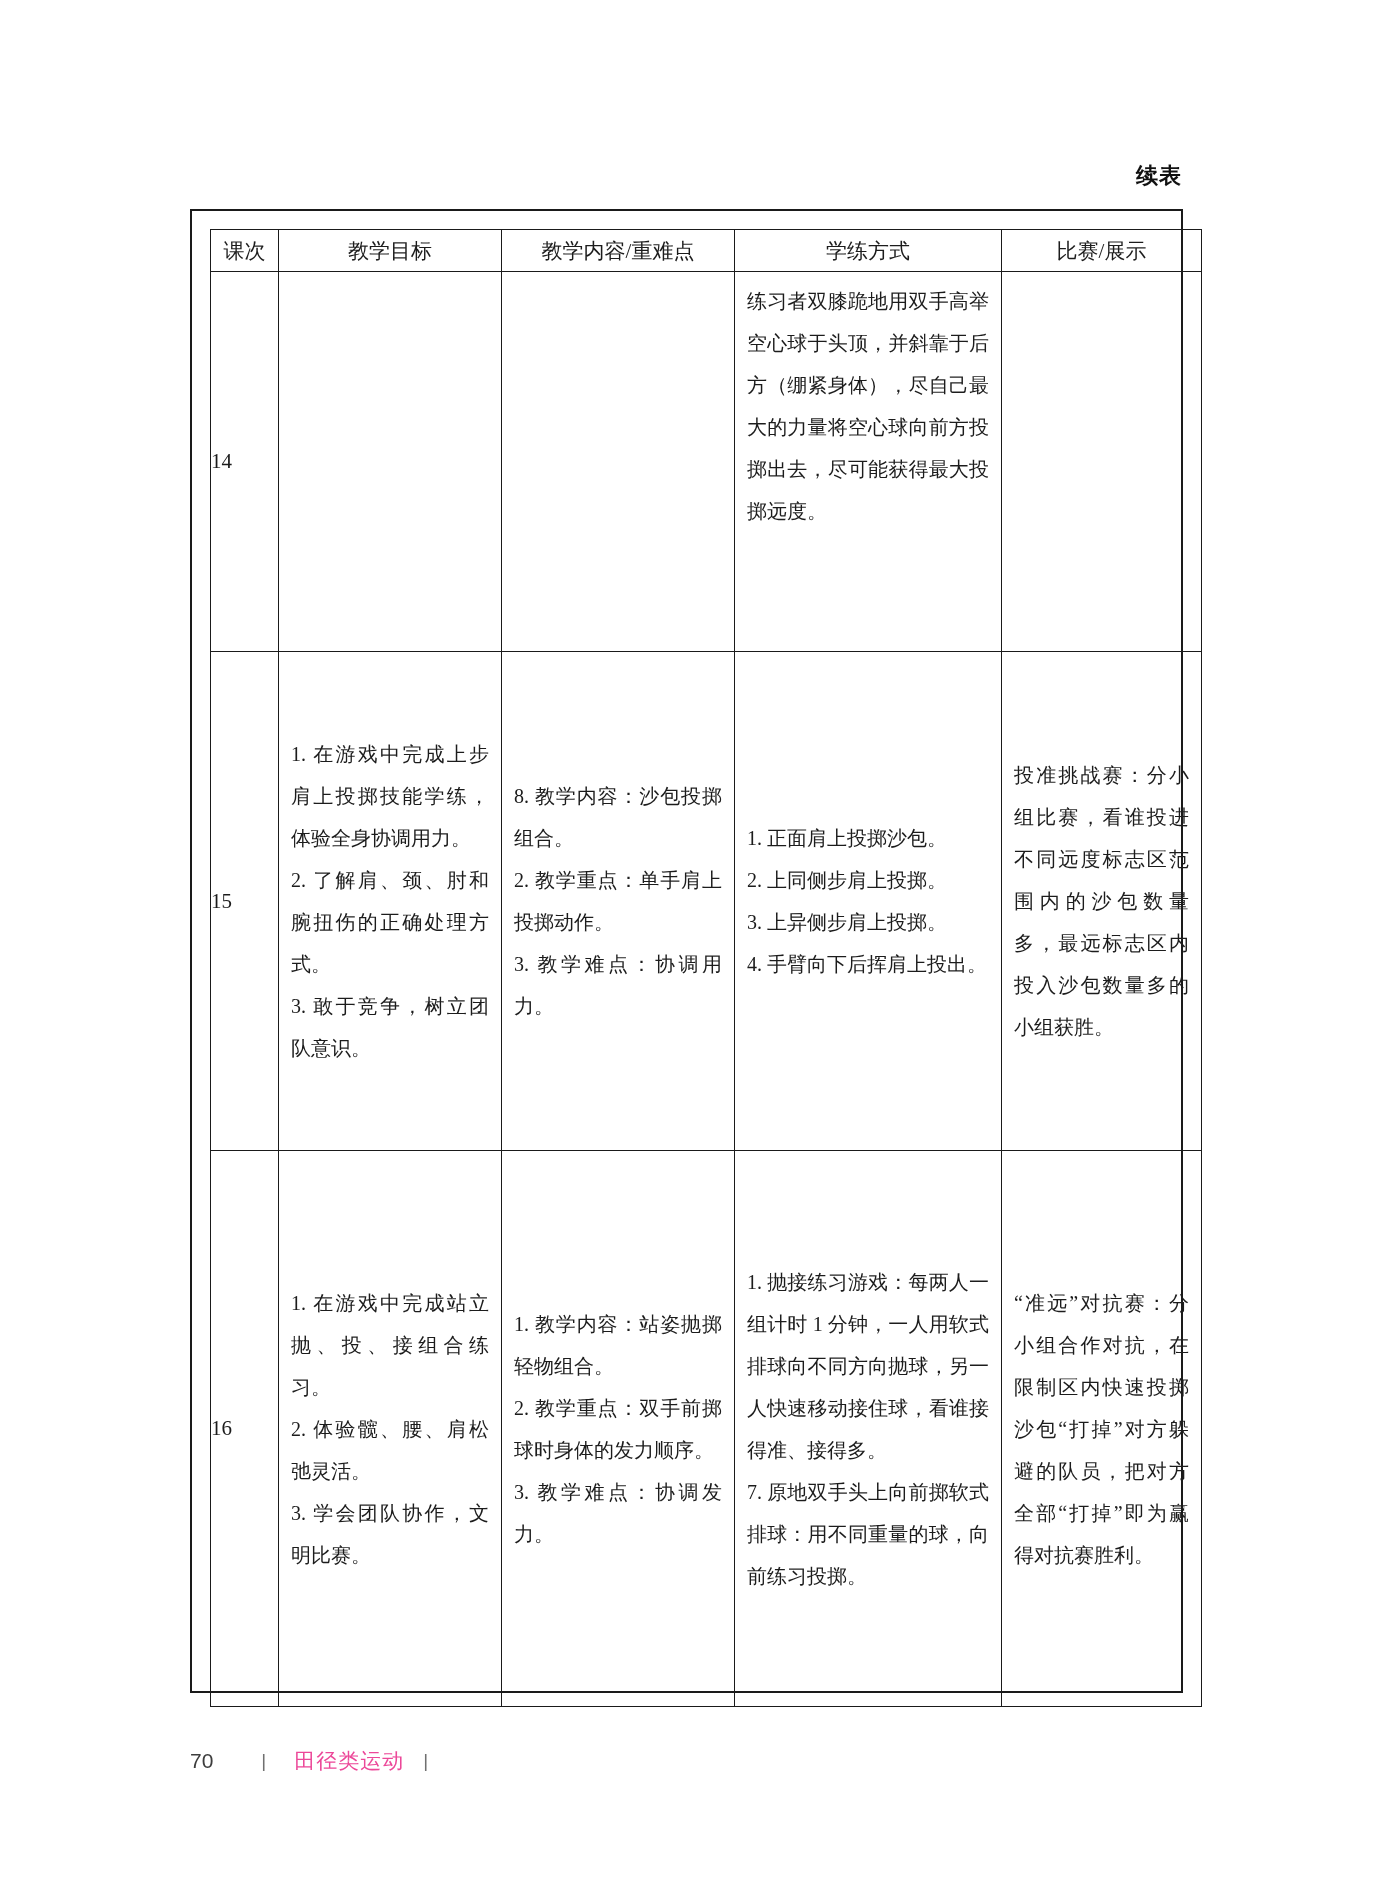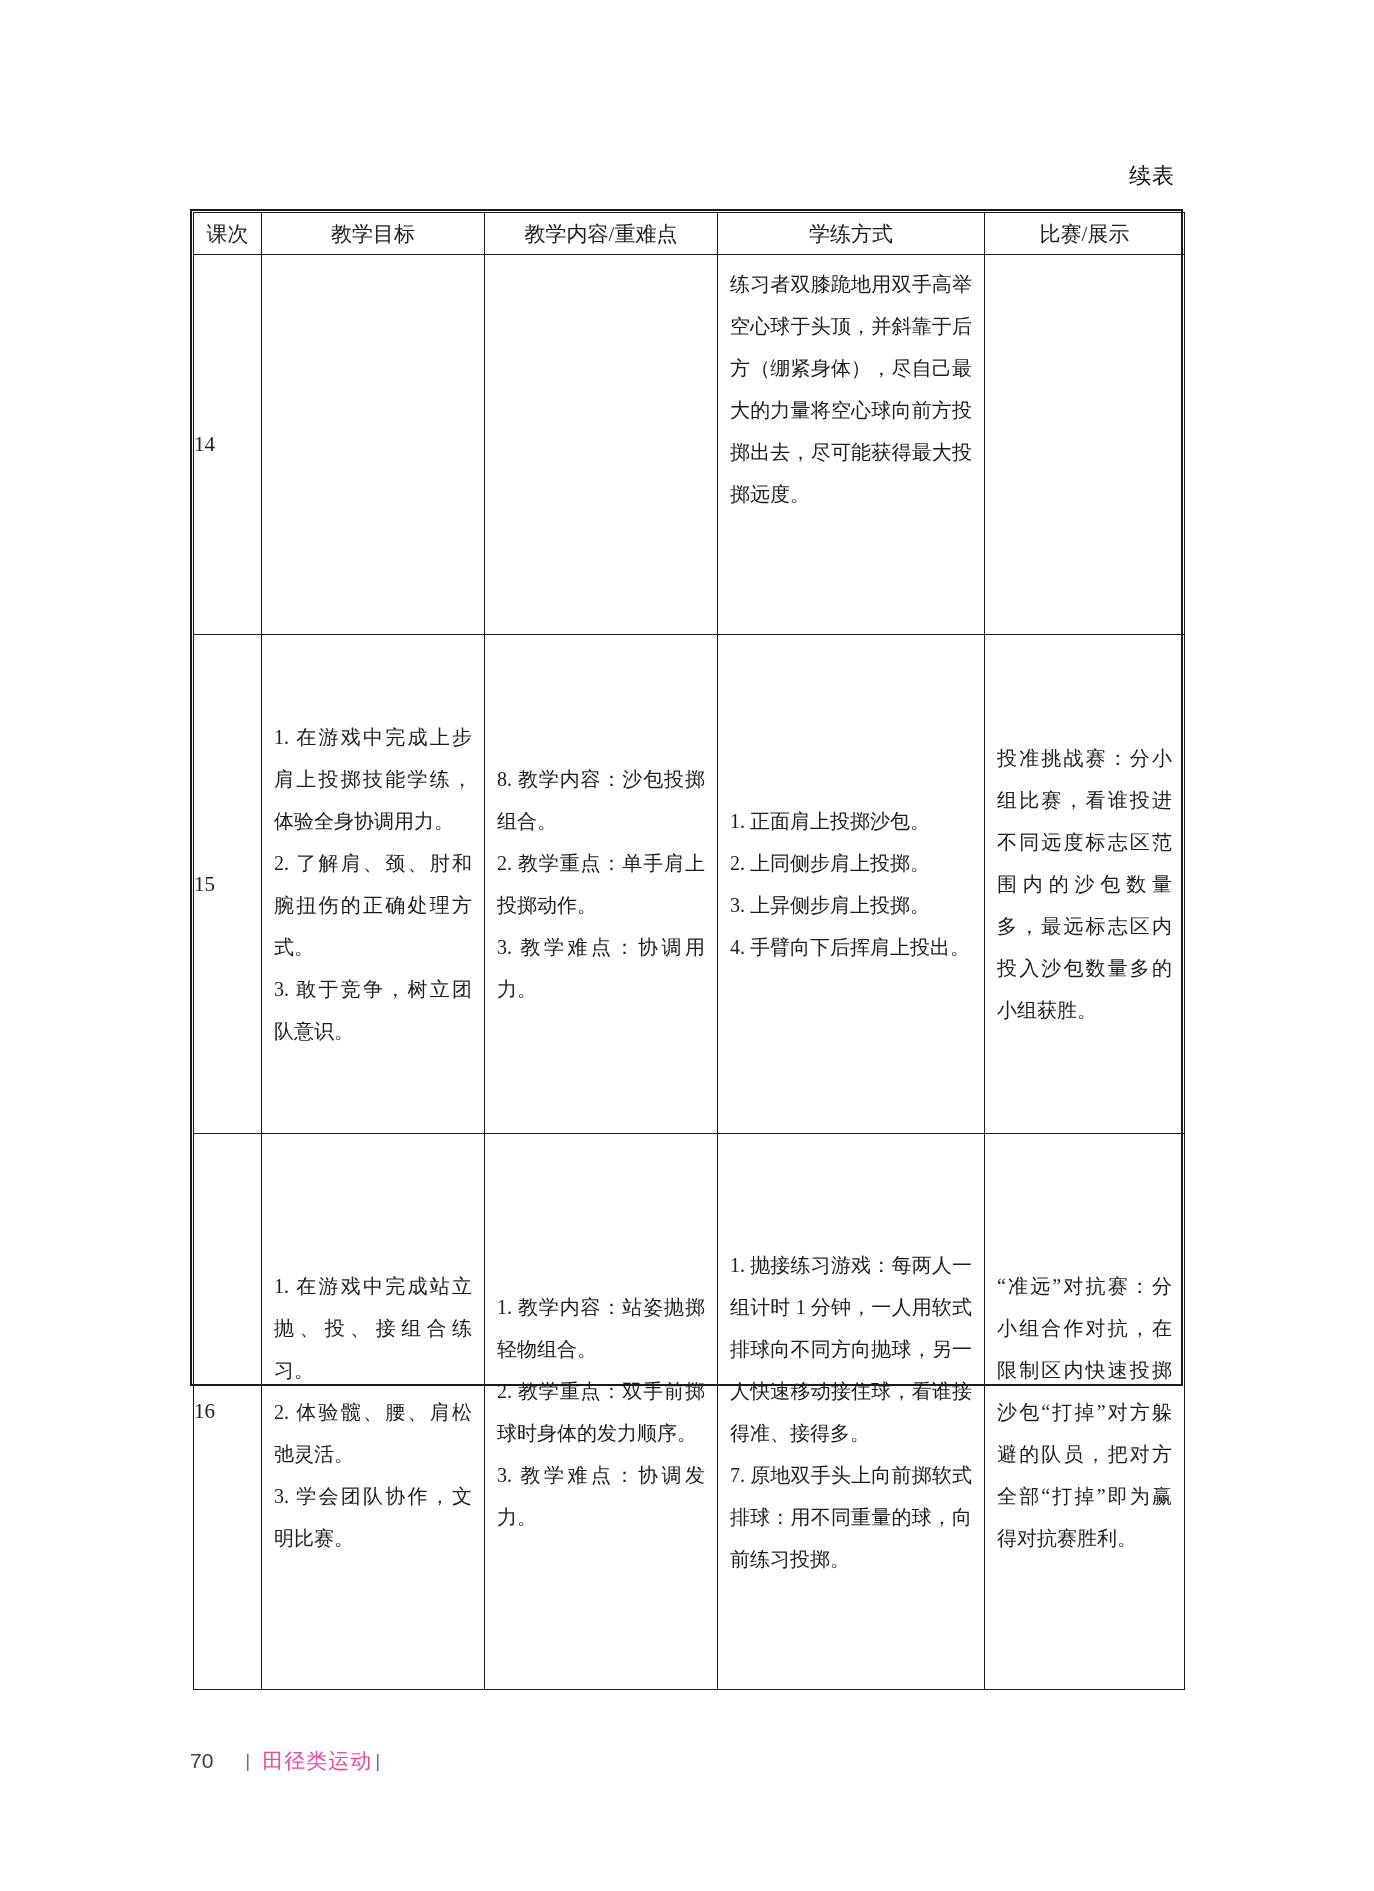--- a/index.html
+++ b/index.html
@@ -9,36 +9,36 @@
     height: 1891px;
     margin: 0 auto;
     background: #ffffff;
     font-family: "Liberation Serif", "DejaVu Serif", serif;
     color: #1c1c1c;
     overflow: hidden;
   }
   .continued {
     position: absolute;
     top: 161px;
-    right: 199px;
+    right: 192px;
     font-family: "Liberation Sans", "DejaVu Sans", sans-serif;
-    font-weight: normal;
+    font-weight: bold;
     font-size: 22px;
     color: #111;
     letter-spacing: 1px;
   }
   .tbl-wrap {
     position: absolute;
     left: 190px;
     top: 209px;
     width: 993px;
-    height: 1177px;
+    height: 1484px;
     box-sizing: border-box;
     border: 2px solid #1a1a1a;
-    padding: 1px;
+    padding: 18px;
   }
   table.lesson-table {
     border-collapse: collapse;
     table-layout: fixed;
     width: 100%;
     height: 100%;
   }
   .lesson-table th, .lesson-table td {
     border: 1px solid #1a1a1a;
     vertical-align: middle;
@@ -72,20 +72,21 @@
   }
   .footer {
     position: absolute;
     left: 190px;
     top: 1747px;
     display: flex;
     align-items: center;
     font-family: "Liberation Sans", "DejaVu Sans", sans-serif;
     font-size: 21px;
     color: #4a4a4a;
+    gap: 16px;
   }
   .footer .pagenum { margin-right: 32px; color: #3d3d3d; }
   .footer .bar { color: #707070; font-size: 19px; }
   .footer .bar-left { margin-right: 12px; }
   .footer .bar-right { margin-left: 3px; }
   .footer .section { color: #ec4899; letter-spacing: 1px; }
 </style>
 </head>
 <body>
 

